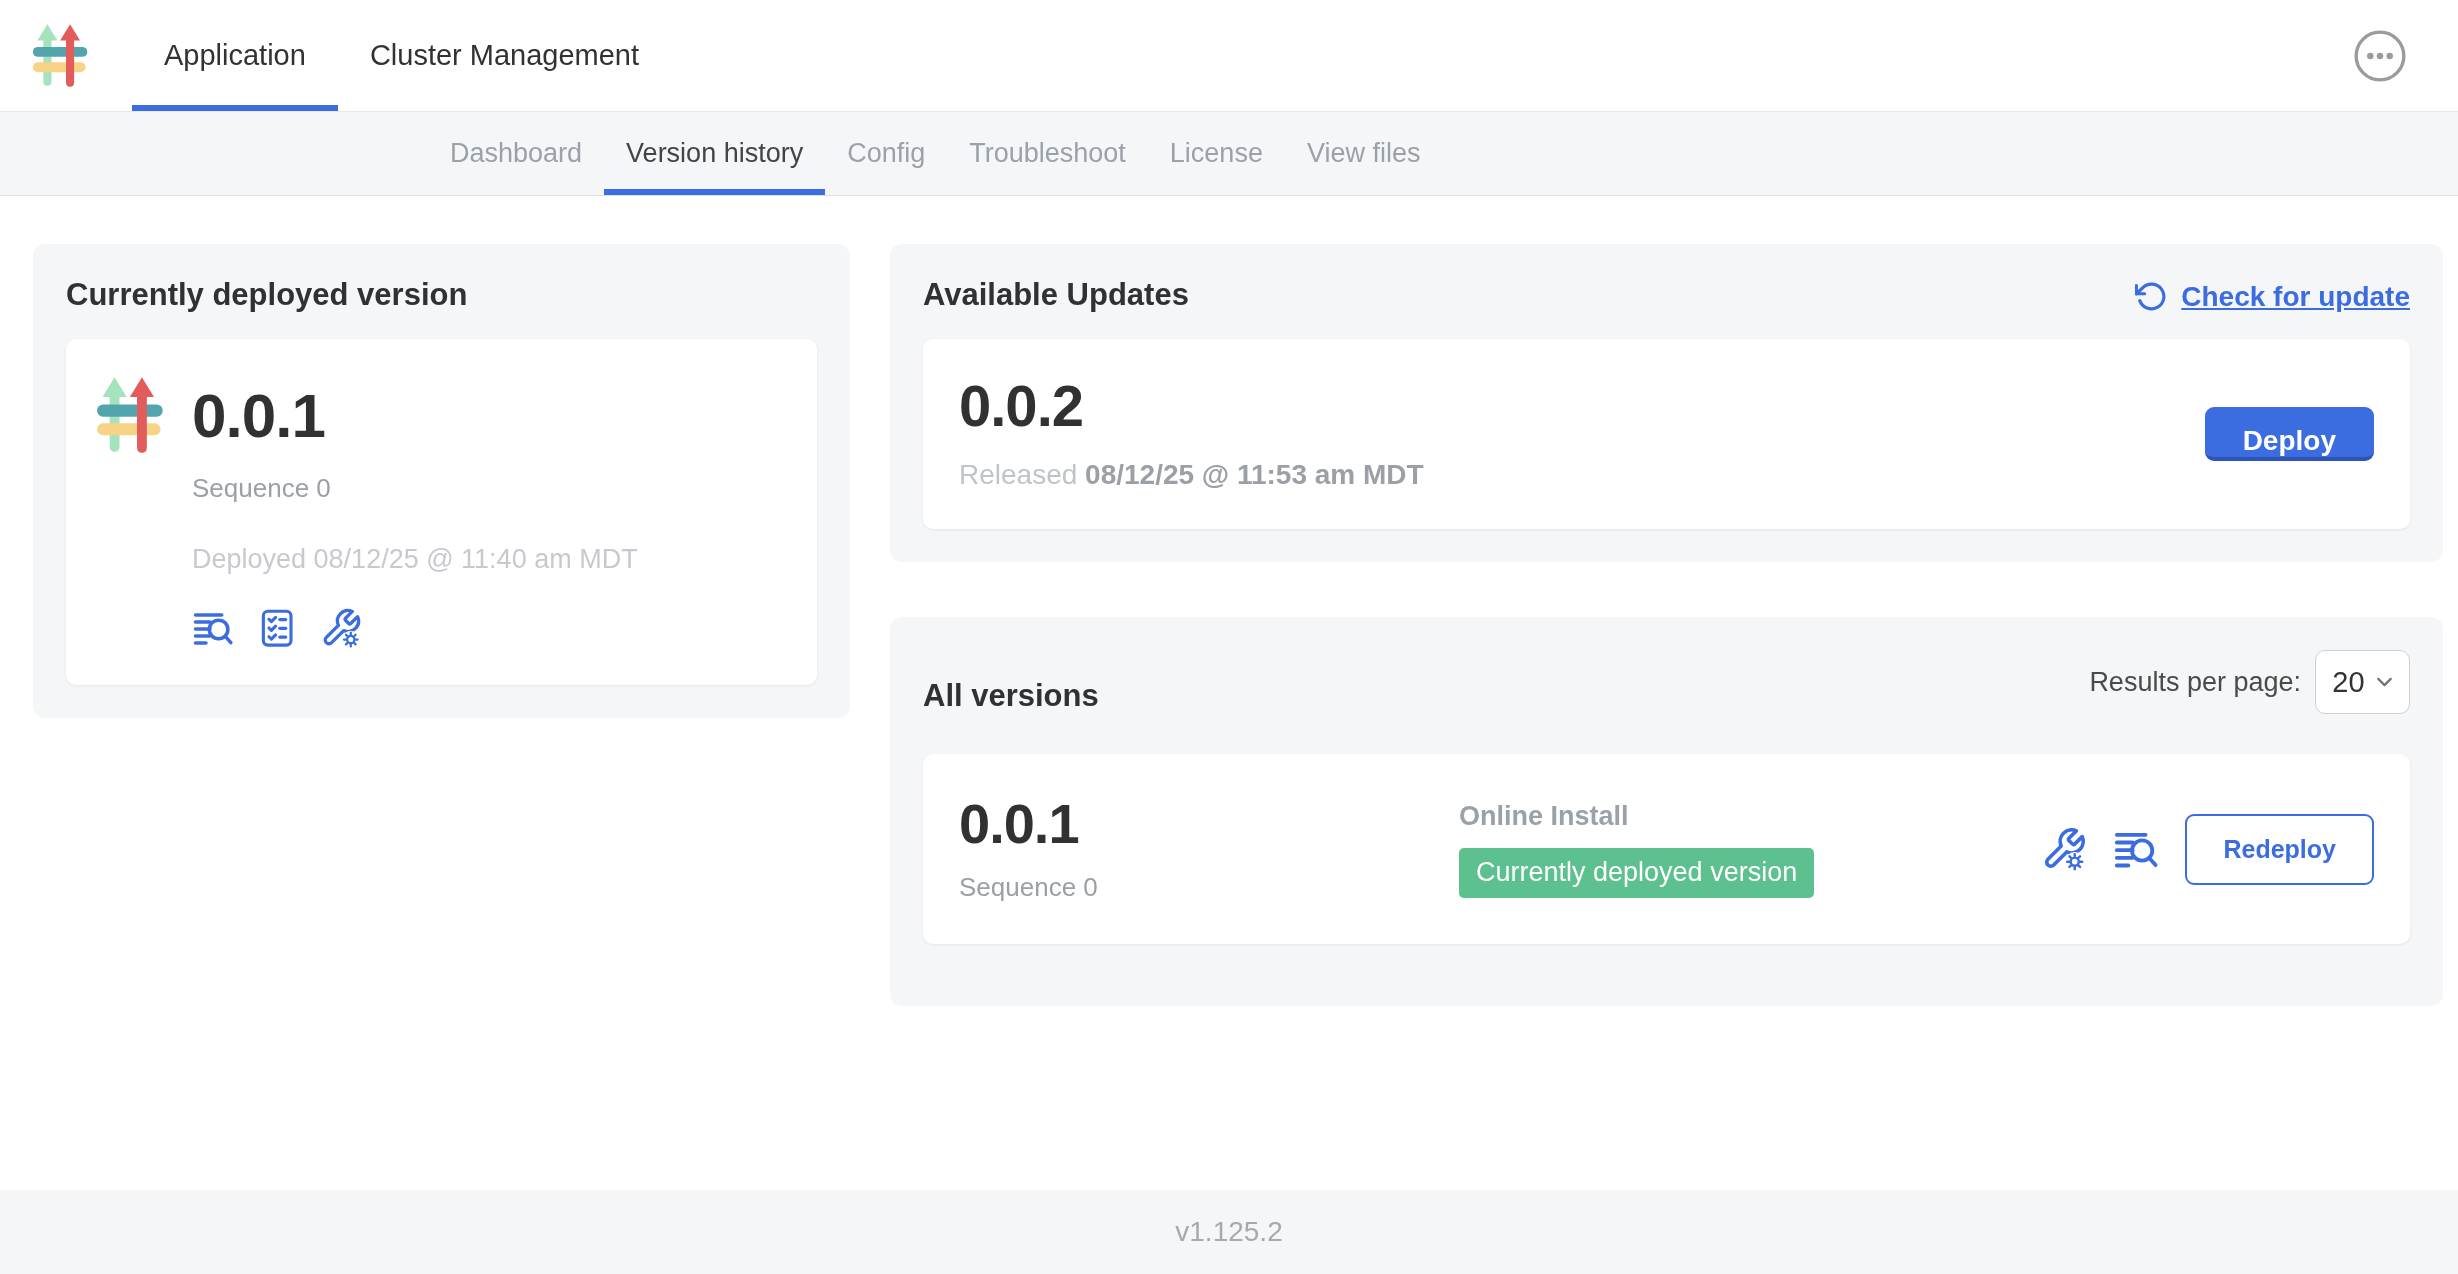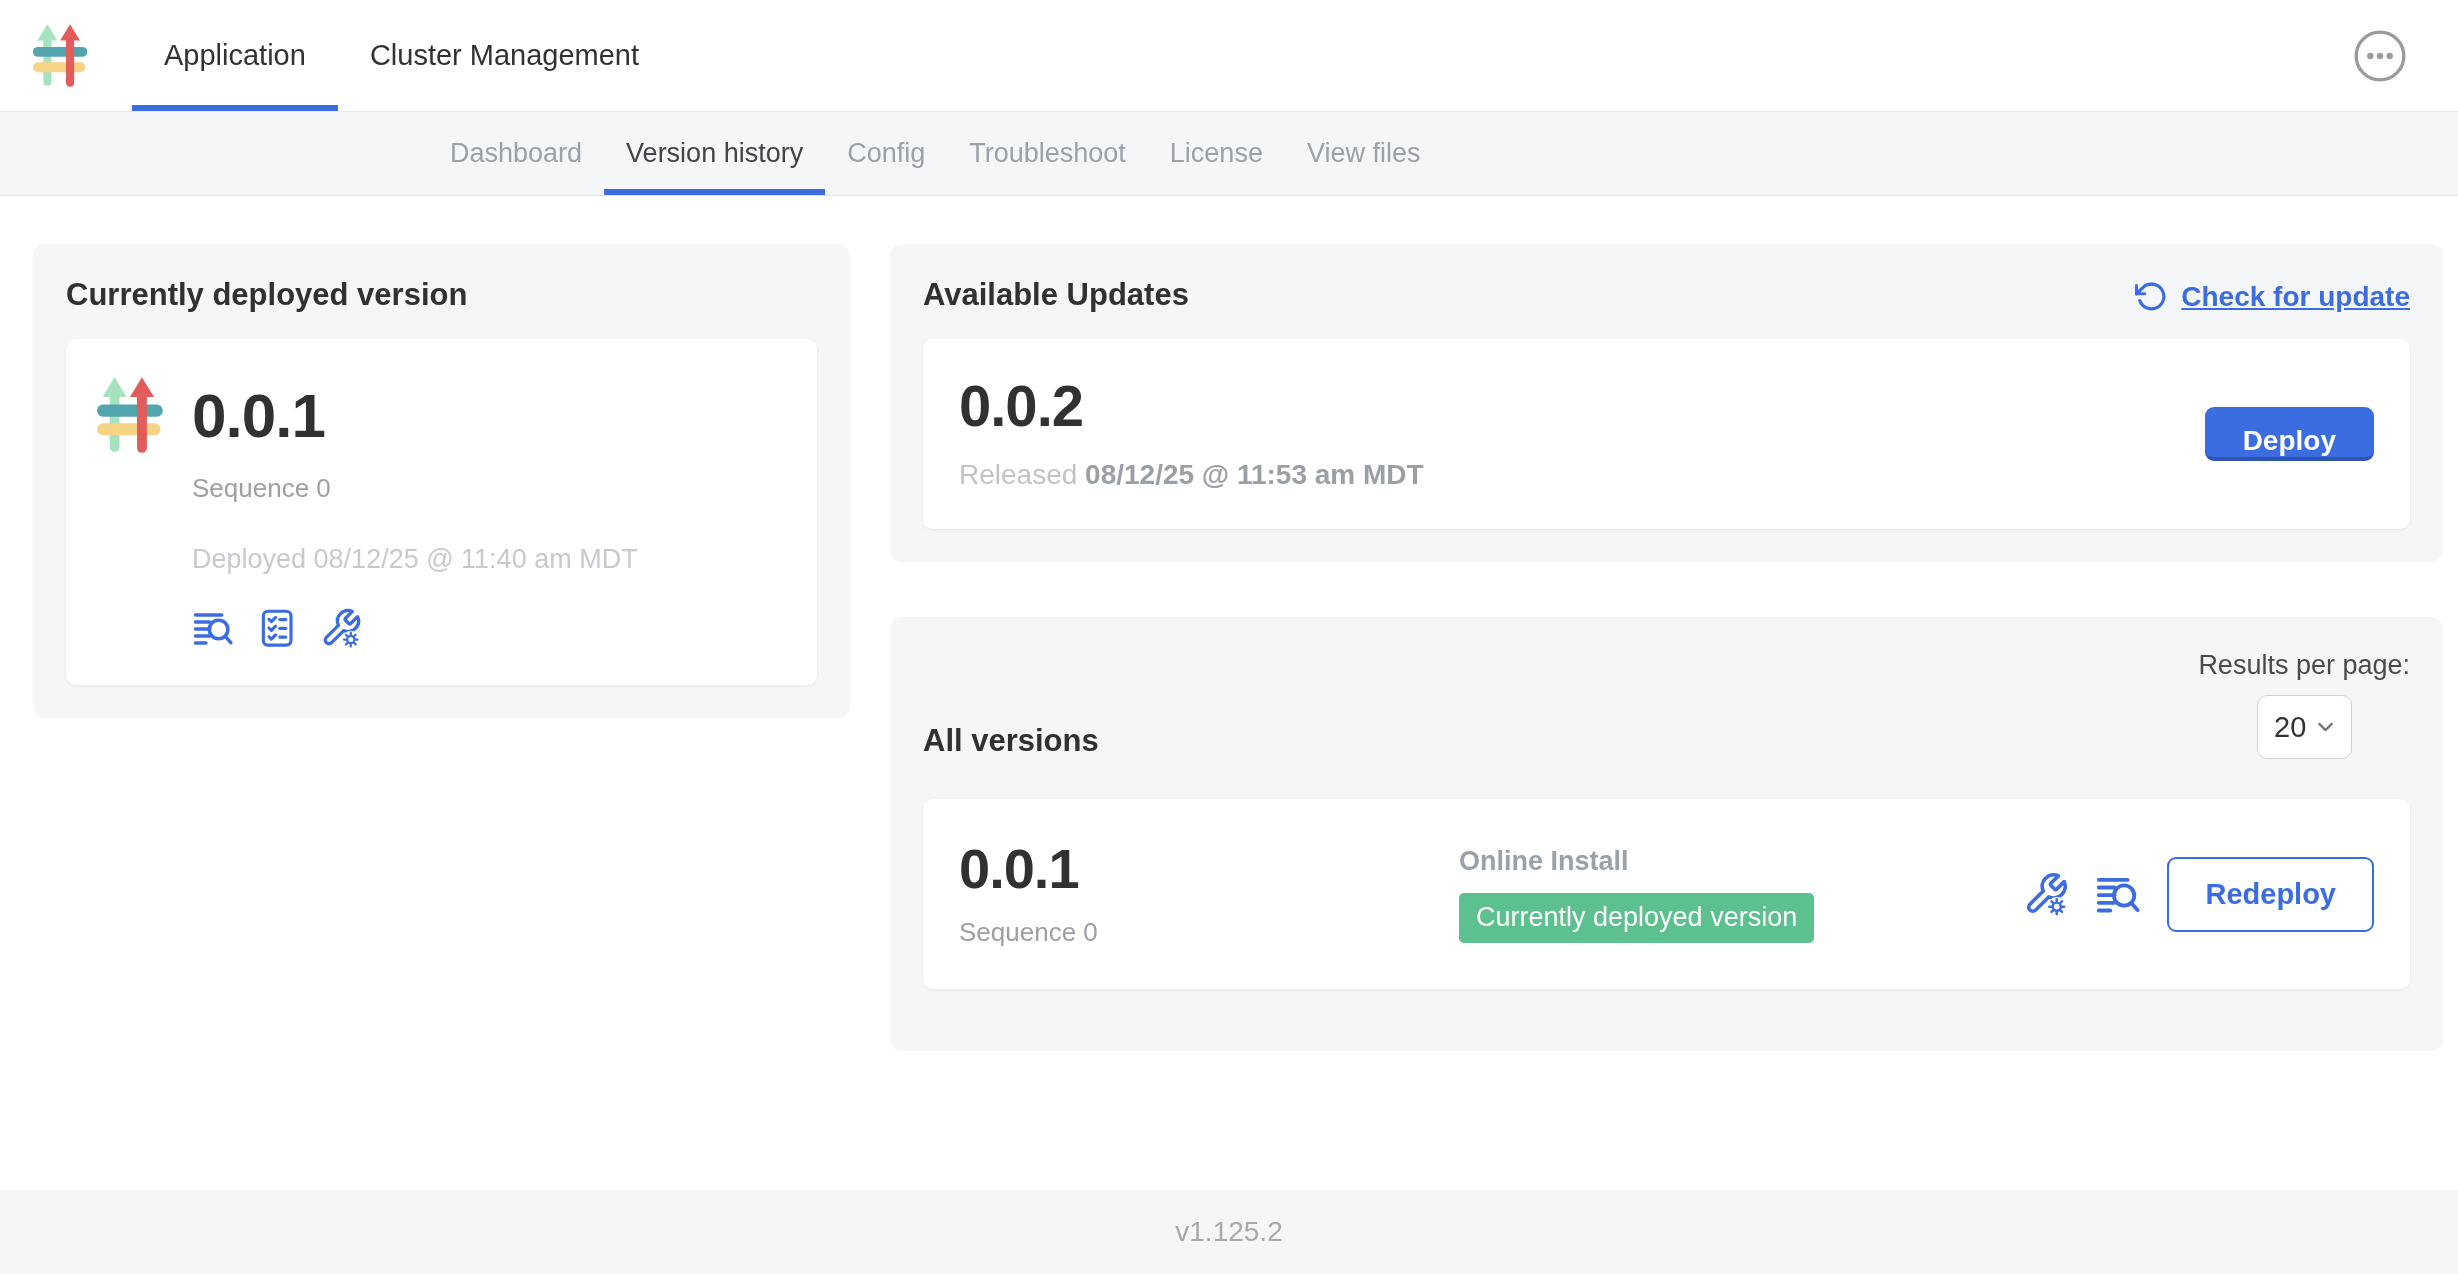--- a/index.html
+++ b/index.html
@@ -48,35 +48,35 @@
   .check-link span { font-size:28px; font-weight:600; color:#3b6ce0; text-decoration:underline; }
   .update-row { margin-top:26px; height:190px; display:flex; align-items:center;
     justify-content:space-between; padding:0 36px; }
   .ver-mid { font-size:58px; font-weight:bold; letter-spacing:-1px; line-height:1; }
   .released { font-size:28px; margin-top:24px; color:#bfc4c9; }
   .released b { color:#9aa0a6; font-weight:bold; }
   .btn-primary { background:#3b6ce0; color:#ffffff; font-size:28px; font-weight:bold;
     border:none; border-bottom:4px solid #2e55b4; border-radius:9px; padding:18px 38px 0;
     cursor:pointer; font-family:inherit; }
 
-  .av-head-right { display:flex; align-items:center; gap:14px;flex-direction:column; }
+  .av-head-right { display:flex; align-items:center; gap:14px; }
   .rpp-label { font-size:27px; color:#4a4a4a; }
   .rpp-select { width:95px; height:64px; background:#ffffff; border:1.5px solid #ccd1d6;
     border-radius:10px; display:flex; align-items:center; justify-content:center; gap:11px;
     font-size:29px; color:#323232; cursor:pointer; }
   .version-row { margin-top:40px; height:190px; display:flex; align-items:center; padding:0 36px; }
   .vr-col1 { width:500px; flex:none; }
   .ver-row-num { font-size:56px; font-weight:bold; letter-spacing:-1px; line-height:1; }
   .vr-seq { font-size:26px; color:#9aa0a6; margin-top:20px; }
   .vr-col2 { flex:1; }
   .install-type { font-size:27px; font-weight:600; color:#9ba1a8; }
   .badge { display:inline-block; margin-top:16px; background:#5cc08f; color:#ffffff;
     font-size:27px; padding:9px 17px 10px; border-radius:5px; }
   .vr-col3 { display:flex; align-items:center; gap:26px; }
-  .btn-outline { background:#ffffff; color:#3b6ce0; font-size:29px; font-weight:bold;
+  .btn-outline { background:#ffffff; color:#3b6ce0; font-size:25px; font-weight:bold;
     border:2px solid #3b6ce0; border-radius:9px; padding:19px 36px; cursor:pointer;
     font-family:inherit; }
   .act-icon { cursor:pointer; display:inline-flex; }
   .avers-card { padding-bottom:62px; }
 
   
   .footer { height:84px; background:#f4f6f8; display:flex; align-items:center;
     justify-content:center; font-size:28px; color:#a6aaae; }
 </style>
 </head>

